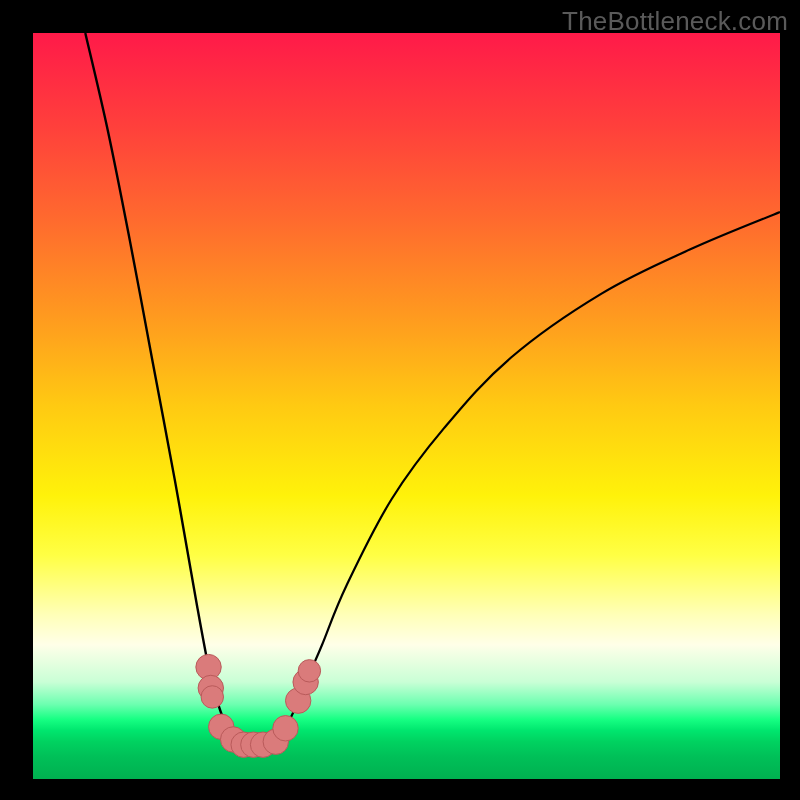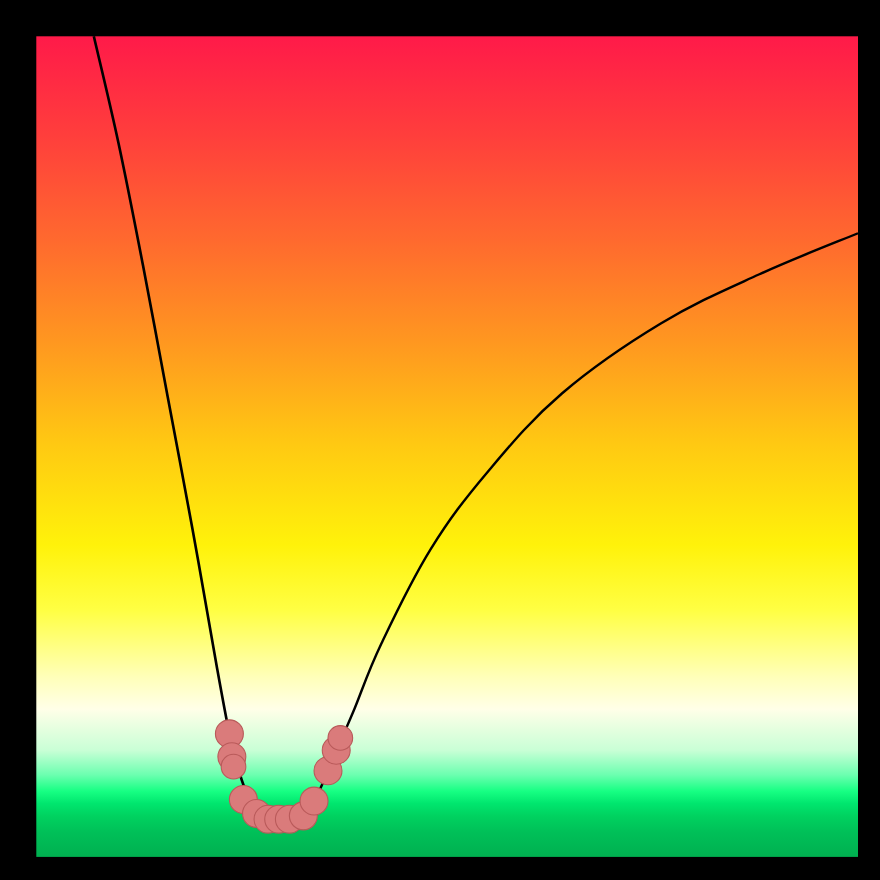--- a/index.html
+++ b/index.html
@@ -81,13 +81,14 @@
           <circle cx="220.36499999999998" cy="711.684" r="12.699000000000002" fill="#da7b7b" stroke="#b95a5a" stroke-width="1"></circle>
           <circle cx="230.076" cy="711.684" r="12.699000000000002" fill="#da7b7b" stroke="#b95a5a" stroke-width="1"></circle>
           <circle cx="242.775" cy="708.7" r="12.699000000000002" fill="#da7b7b" stroke="#b95a5a" stroke-width="1"></circle>
           <circle cx="252.48599999999996" cy="695.272" r="12.699000000000002" fill="#da7b7b" stroke="#b95a5a" stroke-width="1"></circle>
           <circle cx="265.185" cy="667.67" r="12.699000000000002" fill="#da7b7b" stroke="#b95a5a" stroke-width="1"></circle>
           <circle cx="272.655" cy="649.02" r="12.699000000000002" fill="#da7b7b" stroke="#b95a5a" stroke-width="1"></circle>
           <circle cx="276.39" cy="637.83" r="11.205" fill="#da7b7b" stroke="#b95a5a" stroke-width="1"></circle>
         </g>
     </svg>
   </div>
+  <div class="watermark">TheBottleneck.com</div>
 </div>
 
 </body></html>

